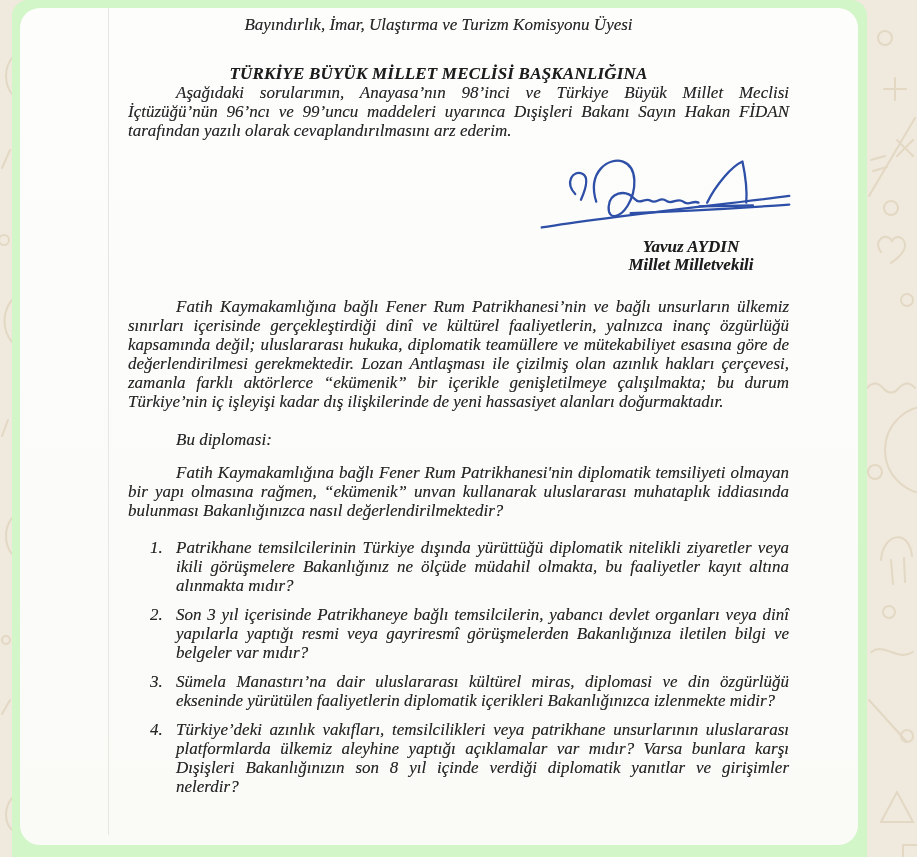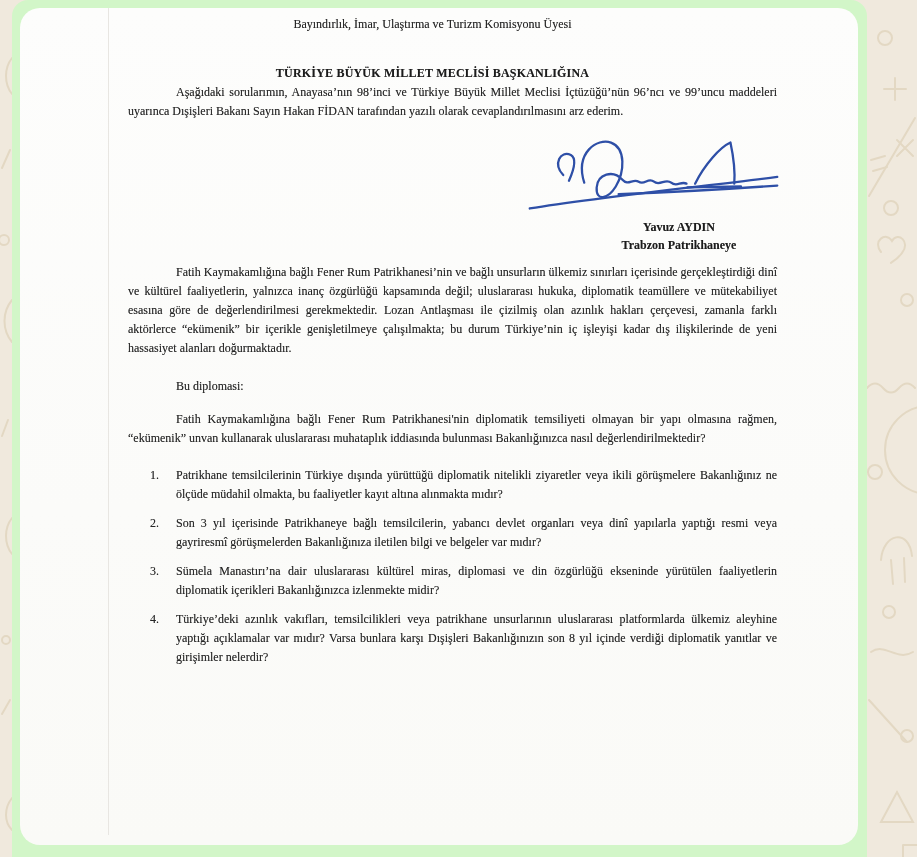--- a/index.html
+++ b/index.html
@@ -15,37 +15,37 @@
   
   .green-card{position:absolute;left:12px;top:0;width:855px;height:880px;
     background:#d2f6c8;border-radius:16px;}
 
   
   .doc-page{position:absolute;left:8px;top:8px;width:838px;height:837px;
     background:linear-gradient(180deg,#fdfdfc 0%,#fbfbf9 60%,#fafaf7 100%);
     border-radius:20px;overflow:hidden;}
   .page-edge{position:absolute;left:88px;top:0;bottom:10px;width:1px;background:#e8e6e2;}
 
-  .content{position:absolute;left:108px;right:81px;top:0;color:#262626;
-    font-size:12px;line-height:19px;text-shadow:0 0 0.5px rgba(40,40,40,0.45);}
+  .content{position:absolute;left:108px;right:69px;top:0;color:#262626;
+    font-size:17px;line-height:19px;text-shadow:0 0 0.5px rgba(40,40,40,0.45);font-style:italic;}
 
   .hdr{margin-top:7px;margin-right:40px;text-align:center;}
   .title{margin-top:30px;margin-right:40px;text-align:center;font-weight:bold;
     letter-spacing:0.2px;color:#1c1c1c;}
   .para{margin:0;text-align:justify;}
   .p1{}
   .indent{text-indent:48px;}
 
   .sig-block{margin-top:12px;display:flex;flex-direction:column;align-items:flex-end;justify-content:center;}
   .sig-svg{width:262px;height:86px;margin-right:-8px;display:block;}
   .sig-svg path{stroke:#2e4fa7;stroke-width:2.4;fill:none;stroke-linecap:round;stroke-linejoin:round;}
   .sig-names{width:180px;margin-right:8px;text-align:center;font-weight:bold;
     line-height:17.5px;color:#1c1c1c;}
 
-  .p2{margin-top:9px;}
+  .p2{margin-top:24px;}
   .scope{margin-top:19px;padding-left:48px;}
   .p3{margin-top:14px;}
 
   .q-list{margin-top:18px;}
   .q-item{position:relative;padding-left:48px;margin-bottom:10px;text-align:justify;}
   .q-num{position:absolute;left:22px;top:0;}
 </style>
 </head>
 <body>
 
@@ -96,21 +96,21 @@
         <svg class="sig-svg" viewBox="0 0 270 90" aria-hidden="true">
           <path d="M40,44 C29,32 37,18 48,23 C55,27 50,41 46,50"></path>
           <path d="M62,52 C52,20 76,5 90,10 C106,16 104,41 95,56 C87,69 74,72 75,57 C76,43 92,38 102,49 C108,56 113,47 119,51 C125,55 129,46 135,51 C141,56 147,47 153,52 C159,57 163,50 169,53"></path>
           <path d="M178,53 C188,33 204,15 215,10 C218,24 220,40 219,53"></path>
           <path d="M170,57 L226,56"></path>
           <path d="M5,79 C72,68 185,56 264,46"></path>
           <path d="M98,64 C155,62 222,58 264,55"></path>
         </svg>
         <div class="sig-names">
           <div>Yavuz AYDIN</div>
-          <div>Trabzon Patrikhaneye</div>
+          <div>Millet Milletvekili</div>
         </div>
       </div>
 
       <p class="para p2 indent">Fatih Kaymakamlığına bağlı Fener Rum Patrikhanesi’nin ve bağlı unsurların ülkemiz sınırları içerisinde gerçekleştirdiği dinî ve kültürel faaliyetlerin, yalnızca inanç özgürlüğü kapsamında değil; uluslararası hukuka, diplomatik teamüllere ve mütekabiliyet esasına göre de değerlendirilmesi gerekmektedir. Lozan Antlaşması ile çizilmiş olan azınlık hakları çerçevesi, zamanla farklı aktörlerce “ekümenik” bir içerikle genişletilmeye çalışılmakta; bu durum Türkiye’nin iç işleyişi kadar dış ilişkilerinde de yeni hassasiyet alanları doğurmaktadır.</p>
 
       <div class="scope">Bu diplomasi:</div>
 
       <p class="para p3 indent">Fatih Kaymakamlığına bağlı Fener Rum Patrikhanesi'nin diplomatik temsiliyeti olmayan bir yapı olmasına rağmen, “ekümenik” unvan kullanarak uluslararası muhataplık iddiasında bulunması Bakanlığınızca nasıl değerlendirilmektedir?</p>
 
       <div class="q-list">

